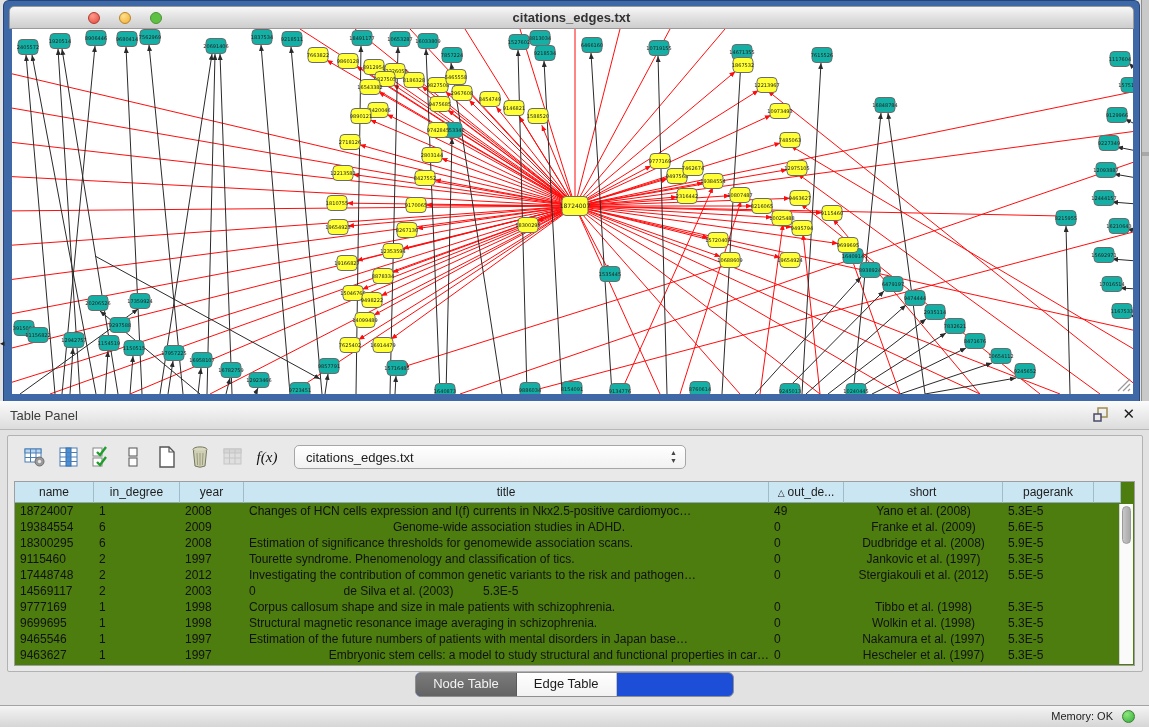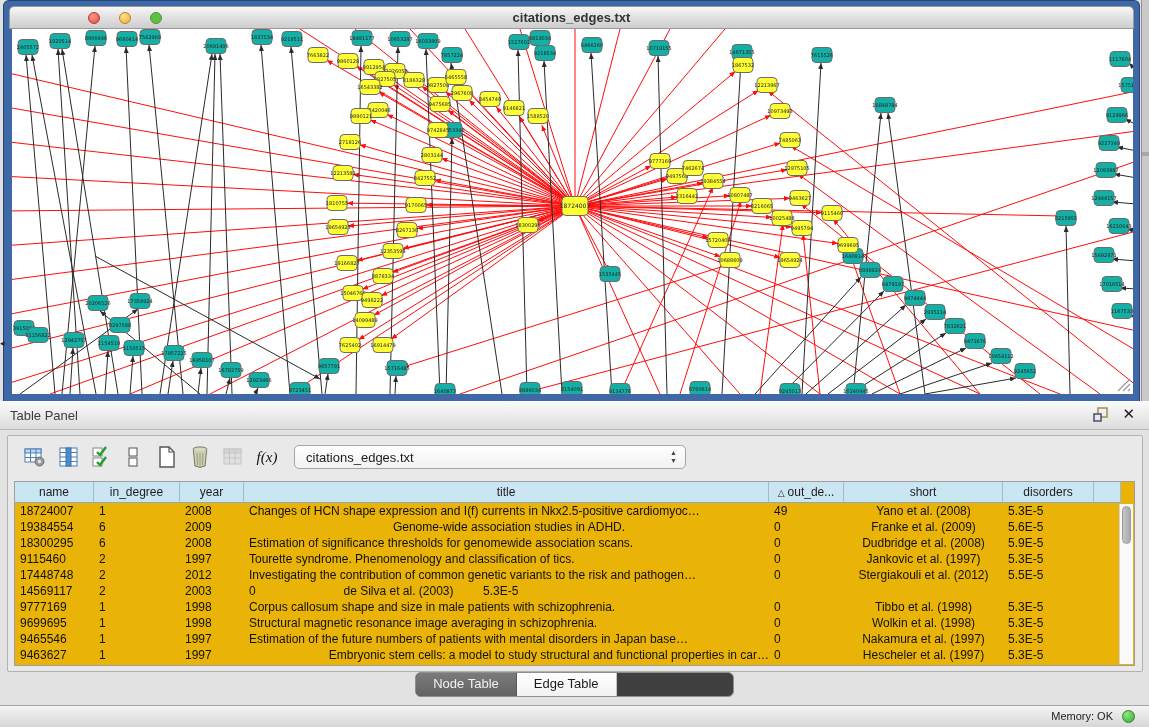--- a/index.html
+++ b/index.html
@@ -56,41 +56,41 @@
   .tbtn{position:absolute;top:0;width:26px;height:26px;display:flex;align-items:center;justify-content:center;}
   .tbtn.disabled{opacity:.45;}
   #table-selector{
     position:absolute;left:280px;top:1px;width:392px;height:24px;
     background:linear-gradient(180deg,#ffffff,#f1f1f1);
     border:1px solid #a6a6a6;border-radius:5px;box-sizing:border-box;
   }
   #table-selector .val{position:absolute;left:11px;top:4px;font-size:13px;color:#1c1c1c;}
   #table-selector .arrows{position:absolute;right:8px;top:3px;font-size:7px;line-height:8px;color:#444;text-align:center;}
   
-  #grid{position:absolute;left:6px;top:45px;width:1121px;height:185px;background:#eab308;border:1px solid #9e9e9e;box-sizing:border-box;}
+  #grid{position:absolute;left:6px;top:45px;width:1121px;height:185px;background:#4d7c0f;border:1px solid #9e9e9e;box-sizing:border-box;}
   #grid-header{position:absolute;left:0;top:0;height:21px;display:flex;}
   .gh-cell{
     height:21px;box-sizing:border-box;background:#cbe6f3;
     border-right:1px solid #9fbccb;border-bottom:1px solid #8fa8b5;
     font-size:12px;color:#1c1c1c;text-align:center;line-height:20px;
     overflow:hidden;white-space:nowrap;
   }
   .sort-glyph{font-size:9px;margin-right:3px;color:#222;}
   #grid-rows{position:absolute;left:0;top:21px;}
   .g-row{display:flex;height:16px;}
   .g-cell{
     height:16px;line-height:16px;font-size:12px;color:#111;
     box-sizing:border-box;padding-left:5px;overflow:hidden;white-space:nowrap;
   }
   .g-cell.center{text-align:center;padding-left:0;}
   #vscroll{position:absolute;right:1px;top:22px;bottom:1px;width:13px;background:#fafafa;border-left:1px solid #d5d5d5;}
   #vscroll .thumb{position:absolute;left:2px;top:2px;width:9px;height:38px;border-radius:5px;background:linear-gradient(90deg,#c7c7c7,#a9a9a9);border:1px solid #9a9a9a;box-sizing:border-box;}
   
   #tab-bar{position:absolute;left:0;top:271px;width:100%;height:24px;display:flex;justify-content:center;}
-  #tab-group{display:flex;height:23px;border:1px solid #8f8f8f;border-radius:6px;overflow:hidden;background:#404040;}
+  #tab-group{display:flex;height:23px;border:1px solid #8f8f8f;border-radius:6px;overflow:hidden;background:#1d4ed8;}
   .seg-tab{
     padding:0 17px;font-size:13px;line-height:22px;color:#1c1c1c;
     background:linear-gradient(180deg,#ffffff,#f2f2f2);
     border-right:1px solid #c4c4c4;
   }
   .seg-tab:last-child{border-right:none;margin-top:28px;}
   .seg-tab.active{background:linear-gradient(180deg,#7b7b7b,#636363);color:#f2f2f2;border-right:1px solid #5a5a5a;}
   
   #status-bar{
     position:absolute;left:0;top:705px;width:1149px;height:22px;
@@ -849,29 +849,29 @@
     </div>
 
     <div id="grid">
       <div id="grid-header">
           <div class="gh-cell" style="width: 79px;">name</div>
           <div class="gh-cell" style="width: 86px;">in_degree</div>
           <div class="gh-cell" style="width: 64px;">year</div>
           <div class="gh-cell" style="width: 525px;">title</div>
           <div class="gh-cell" style="width: 75px;"><span class="sort-glyph">△</span>out_de...</div>
           <div class="gh-cell" style="width: 159px;">short</div>
-          <div class="gh-cell" style="width: 91px;">disorders</div>
+          <div class="gh-cell" style="width: 91px;">pagerank</div>
           <div class="gh-cell" style="width: 27px;"></div>
         </div>
       <div id="grid-rows">
           <div class="g-row">
             <div class="g-cell" style="width: 79px;">18724007</div>
             <div class="g-cell" style="width: 86px;">1</div>
             <div class="g-cell" style="width: 64px;">2008</div>
-            <div class="g-cell" style="width: 525px;">Changes of HCN shape expression and I(f) currents in Nkx2.5-positive cardiomyoc…</div>
+            <div class="g-cell" style="width: 525px;">Changes of HCN cells expression and I(f) currents in Nkx2.5-positive cardiomyoc…</div>
             <div class="g-cell" style="width: 75px;">49</div>
             <div class="g-cell center" style="width: 159px;">Yano et al. (2008)</div>
             <div class="g-cell" style="width: 91px;">5.3E-5</div>
             <div class="g-cell" style="width: 27px;"></div>
           </div>
           <div class="g-row">
             <div class="g-cell" style="width: 79px;">19384554</div>
             <div class="g-cell" style="width: 86px;">6</div>
             <div class="g-cell" style="width: 64px;">2009</div>
             <div class="g-cell" style="width: 525px; text-align: center;">Genome-wide association studies in ADHD.</div>

